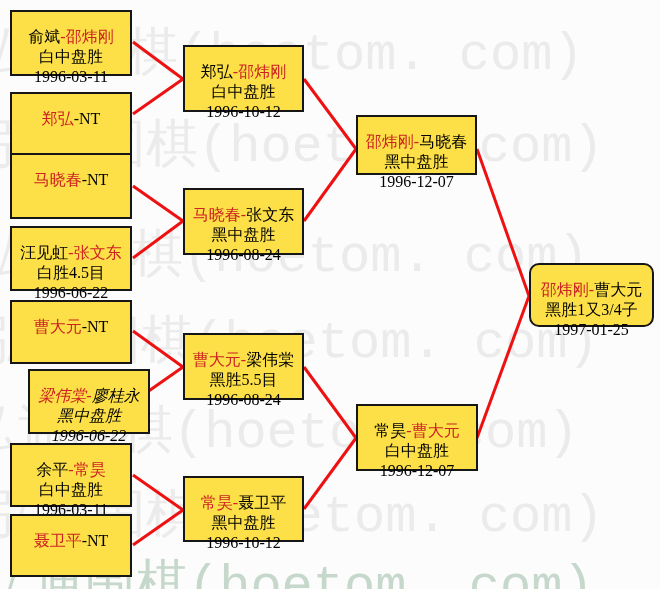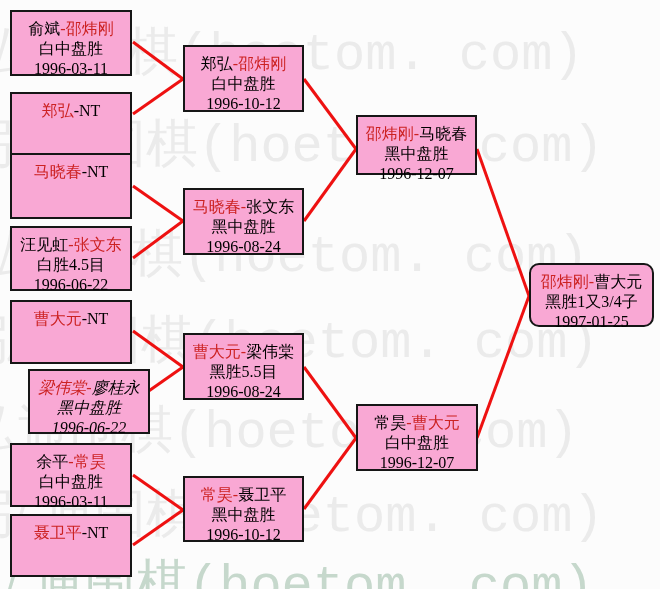--- a/index.html
+++ b/index.html
@@ -15,23 +15,23 @@
     font-size:52px; line-height:1; white-space:nowrap;
     color:#ebebeb; user-select:none;
   }
   .wm.green { color:#c6d8cc; }
   
   #connectors { position:absolute; left:0; top:0; z-index:2; }
   #connectors line { stroke:#ee1111; stroke-width:3; }
   
   .box {
     position:absolute; z-index:3; box-sizing:border-box;
-    border:2px solid #161616; background:#f9a8d4;
+    border:2px solid #161616; background:#fde047;
     text-align:center; font-size:16px; color:#000;
-    padding-top:7px;
+    padding-top:15px;
   }
   .box .line { height:20px; line-height:20px; white-space:nowrap; }
   .winner { color:#cc2222; }
 </style>
 </head>
 <body>
 
 <div id="stage">
 
   <div class="wm" style="left:-30px; top:30px;">弘通围棋(hoetom. com)</div>

